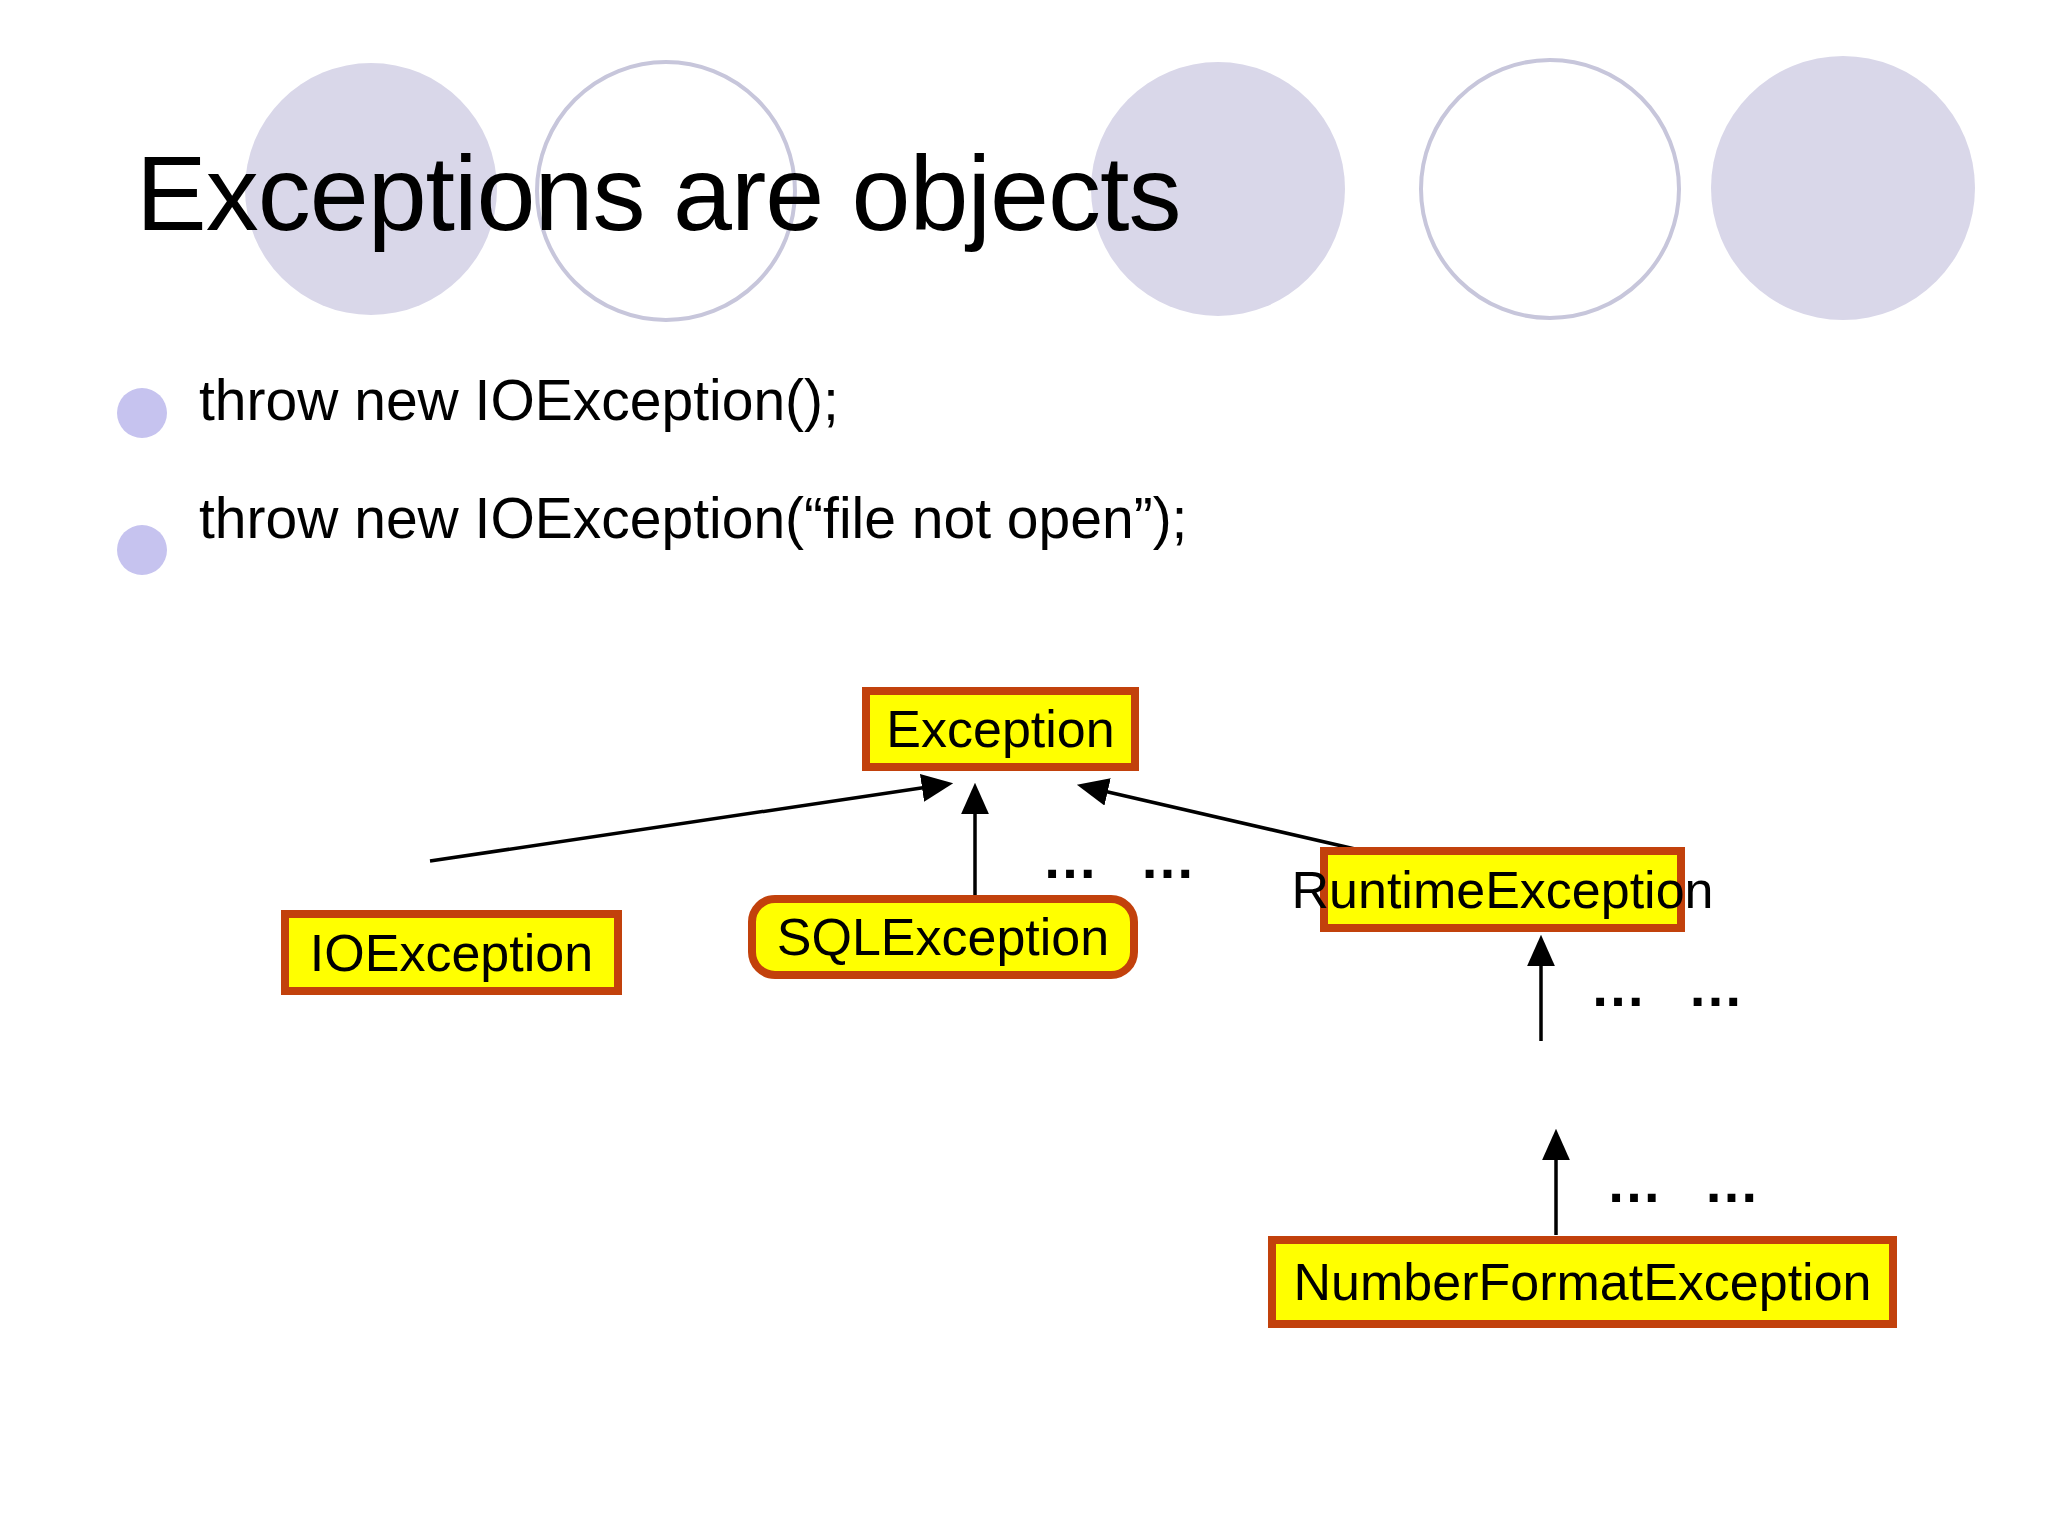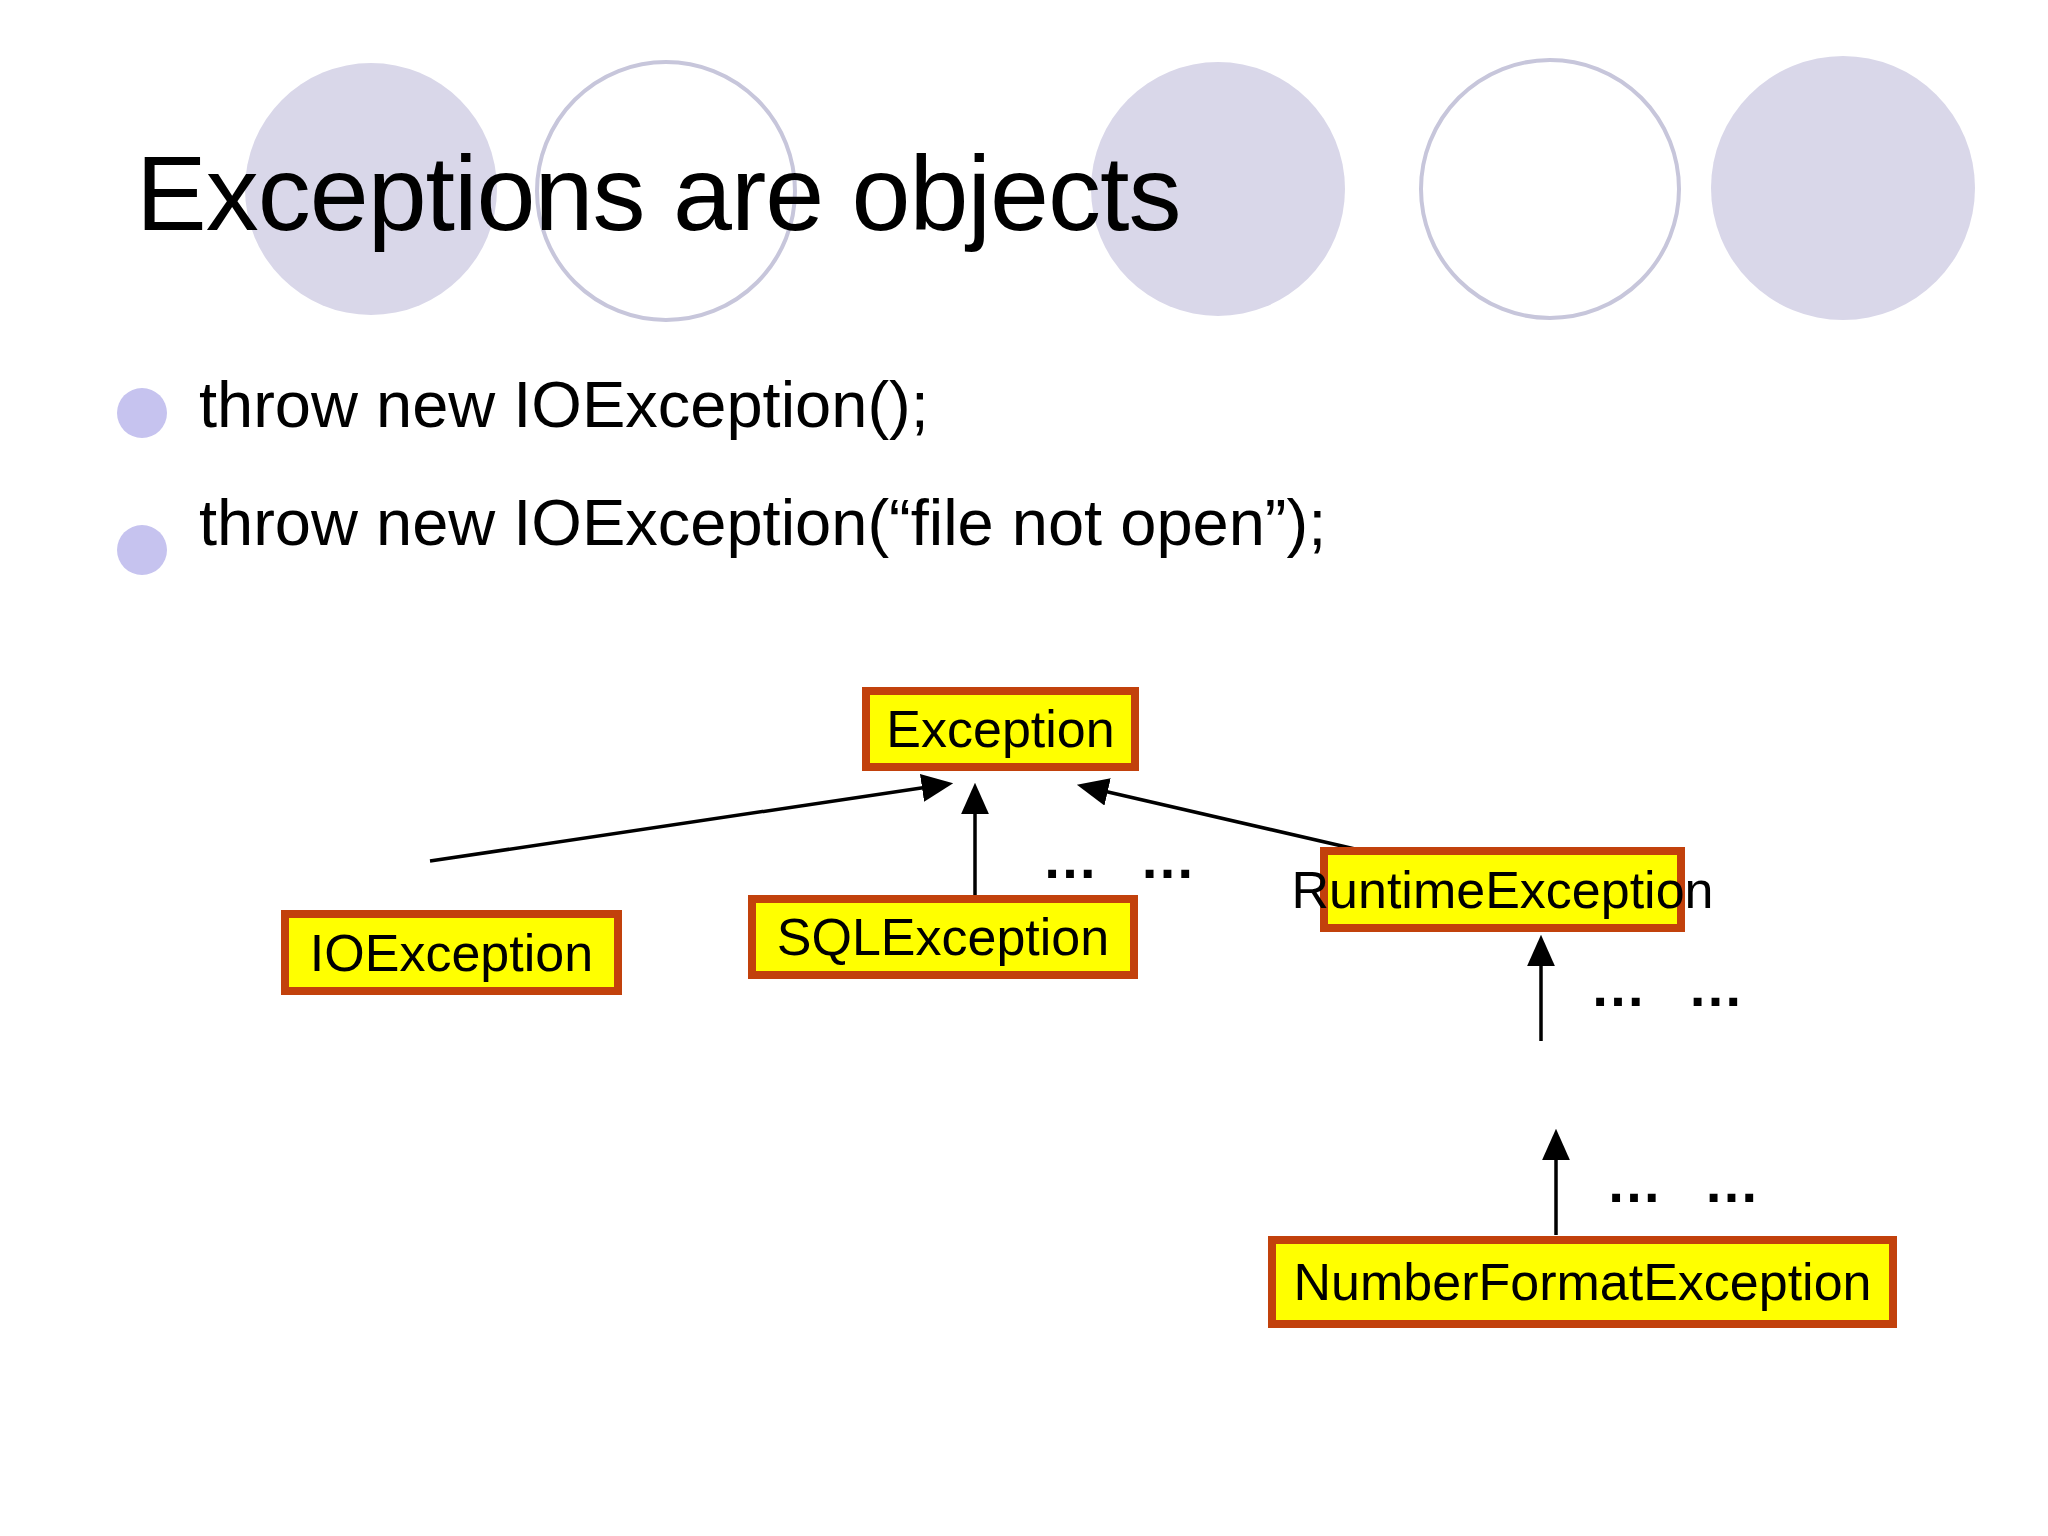--- a/index.html
+++ b/index.html
@@ -28,35 +28,35 @@
   }
   
   .bullet-dot{
     position:absolute;width:50px;height:50px;border-radius:50%;
     background:#c6c3ef;z-index:2;
   }
   .d1{left:117px;top:388px;}
   .d2{left:117px;top:525px;}
   .bullet-text{
     position:absolute;left:199px;
-    font-size:65px;line-height:1;white-space:nowrap;z-index:2;
+    font-size:57px;line-height:1;white-space:nowrap;z-index:2;
   }
   .b1{top:372px;}
   .b2{top:490px;}
   
   .node{
     position:absolute;box-sizing:border-box;
     background:#ffff00;border:8px solid #c2410c;
     font-size:52px;text-align:center;z-index:2;
     display:flex;align-items:center;justify-content:center;
     white-space:nowrap;
   }
   .n-exception{left:862px;top:687px;width:277px;height:84px;}
   .n-ioexception{left:281px;top:863px;width:341px;height:85px;margin-top:47px;}
-  .n-sqlexception{left:748px;top:895px;width:390px;height:84px;}
+  .n-sqlexception{left:748px;top:895px;width:390px;height:84px;border-radius:27px;}
   .n-runtimeexception{left:1320px;top:847px;width:365px;height:85px;}
   .n-illegalargumentexception{left:1250px;top:1042px;width:630px;height:84px;}
   .n-numberformatexception{left:1268px;top:1236px;width:629px;height:92px;}
   
   .dots{
     position:absolute;font-size:56px;font-weight:bold;
     letter-spacing:4px;word-spacing:18px;white-space:nowrap;z-index:2;
   }
   .dots1{left:1042px;top:826px;}
   .dots2{left:1590px;top:954px;}

